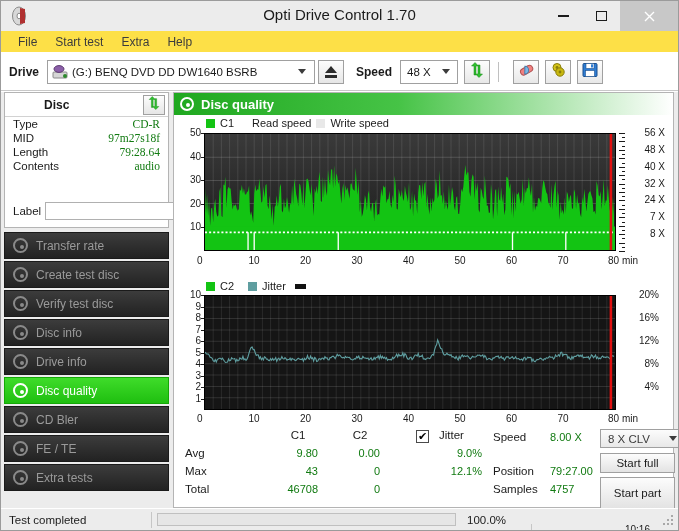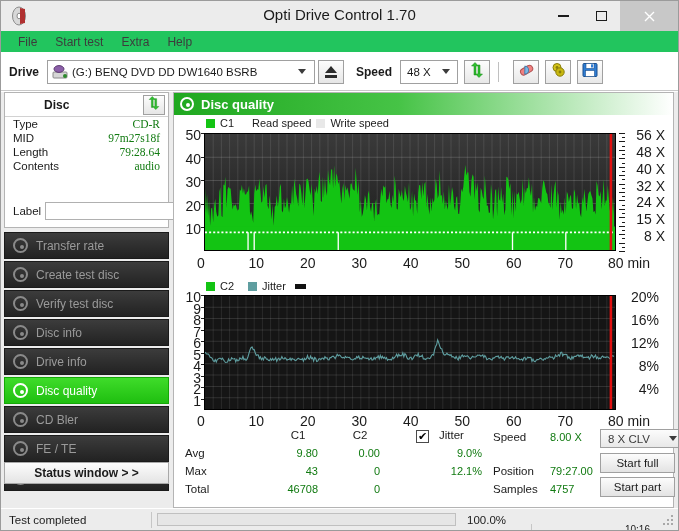--- a/index.html
+++ b/index.html
@@ -42,21 +42,21 @@
   }
   #btn-min { right: 96px; }
   #btn-max { right: 58px; }
   #btn-close { right: 0; width: 58px; background: #c8c8c8; color: #ffffff; font-size: 15px; }
   .glyph-min { width: 11px; height: 2px; background: #1b1b1b; display:block; }
   .glyph-max { width: 11px; height: 10px; border: 1.6px solid #1b1b1b; display:block; }
 
   
   #menubar {
     height: 22px;
-    background: #22c55e;
+    background: #fde047;
     display: flex; align-items: center;
     padding-left: 8px;
     border-bottom: 1px solid #ffffff;
   }
   .menu-item {
     font-size: 12px; color: #3c3c3c;
     padding: 2px 9px;
   }
 
   
@@ -161,21 +161,21 @@
   .lsw { width:9px; height:9px; display:inline-block; }
 
   .chart-wrap { position: relative; }
   .plot {
     position:absolute;
     background: linear-gradient(#3a3a3a, #1a1a1a);
     border: 1px solid #000;
   }
   .plot.dark2 { background:#151515; }
   .ytick, .xtick, .rtick {
-    position:absolute; font-size:14px; color:#1b1b1b;
+    position:absolute; font-size:10px; color:#1b1b1b;
     white-space:nowrap;
   }
   .ytick { text-align:right; }
   .tickmark { position:absolute; background:#1b1b1b; }
 
   
   #stats {
     position:absolute; left:6px; right:6px; bottom:6px; height:72px;
     border-top:0;
   }
@@ -399,21 +399,20 @@
         <div class="navbtn">
           <span class="disc-icon"></span>
           <span class="lbl">FE / TE</span>
         </div>
         <div class="navbtn">
           <span class="disc-icon"></span>
           <span class="lbl">Extra tests</span>
         </div>
       </div>
 
-      <div id="statuswin">Status window &gt; &gt;</div>
     </div>
 
     <div id="right">
       <div id="qhead">
         <span class="qhead-disc"></span>
         <span class="t">Disc quality</span>
       </div>
 
       <div class="chart-wrap" id="c1wrap" style="position:relative;height:165px;">
         <div class="legend" style="position:absolute;left:32px;top:2px;">
@@ -499,21 +498,21 @@
             <span class="tickmark" style="left: 27px; width: 3px; height: 1px; top: 88.8px;"></span>
             <span class="ytick" style="left: 0px; width: 27px; top: 59.2px;">30</span>
             <span class="tickmark" style="left: 27px; width: 3px; height: 1px; top: 65.2px;"></span>
             <span class="ytick" style="left: 0px; width: 27px; top: 35.6px;">40</span>
             <span class="tickmark" style="left: 27px; width: 3px; height: 1px; top: 41.6px;"></span>
             <span class="ytick" style="left: 0px; width: 27px; top: 12px;">50</span>
             <span class="tickmark" style="left: 27px; width: 3px; height: 1px; top: 18px;"></span>
           </div>
         <div id="c1-rticks">
             <span class="rtick" style="right: 8px; top: 113.143px;">8 X</span>
-            <span class="rtick" style="right: 8px; top: 96.2857px;">15 X</span>
+            <span class="rtick" style="right: 8px; top: 96.2857px;">7 X</span>
             <span class="rtick" style="right: 8px; top: 79.4286px;">24 X</span>
             <span class="rtick" style="right: 8px; top: 62.5714px;">32 X</span>
             <span class="rtick" style="right: 8px; top: 45.7143px;">40 X</span>
             <span class="rtick" style="right: 8px; top: 28.8571px;">48 X</span>
             <span class="rtick" style="right: 8px; top: 12px;">56 X</span>
             <span class="tickmark" style="right: 48px; width: 6px; height: 1px; top: 18px;"></span>
             <span class="tickmark" style="right: 48px; width: 3px; height: 1px; top: 22.2143px;"></span>
             <span class="tickmark" style="right: 48px; width: 6px; height: 1px; top: 26.4286px;"></span>
             <span class="tickmark" style="right: 48px; width: 3px; height: 1px; top: 30.6429px;"></span>
             <span class="tickmark" style="right: 48px; width: 6px; height: 1px; top: 34.8571px;"></span>
@@ -698,21 +697,21 @@
         <span class="st-label" style="left:313px;top:36px;">Position</span>
         <span class="st-val" style="left:370px;top:36px;width:72px;text-align:left;">79:27.00</span>
         <span class="st-label" style="left:313px;top:54px;">Samples</span>
         <span class="st-val" style="left:370px;top:54px;width:72px;text-align:left;">4757</span>
 
         <span id="clv-select" style="left:420px;top:0px;width:86px;height:19px;">
           <span>8 X CLV</span>
           <span class="caret"></span>
         </span>
         <span class="btn3d" style="left:420px;top:24px;width:75px;height:20px;">Start full</span>
-        <span class="btn3d" style="left:420px;top:48px;width:75px;height:20px;">Start part</span>
+        <span class="btn3d" style="left:420px;top:48px;width:75px;height:32px;">Start part</span>
       </div>
     </div>
   </div>
 
   <div id="statusbar">
     <span id="sb-text">Test completed</span>
     <span id="sb-prog-cell">
       <span id="sb-prog"><span id="sb-prog-fill" style="width: 100%;"></span></span>
     </span>
     <span id="sb-pct">100.0%</span>

